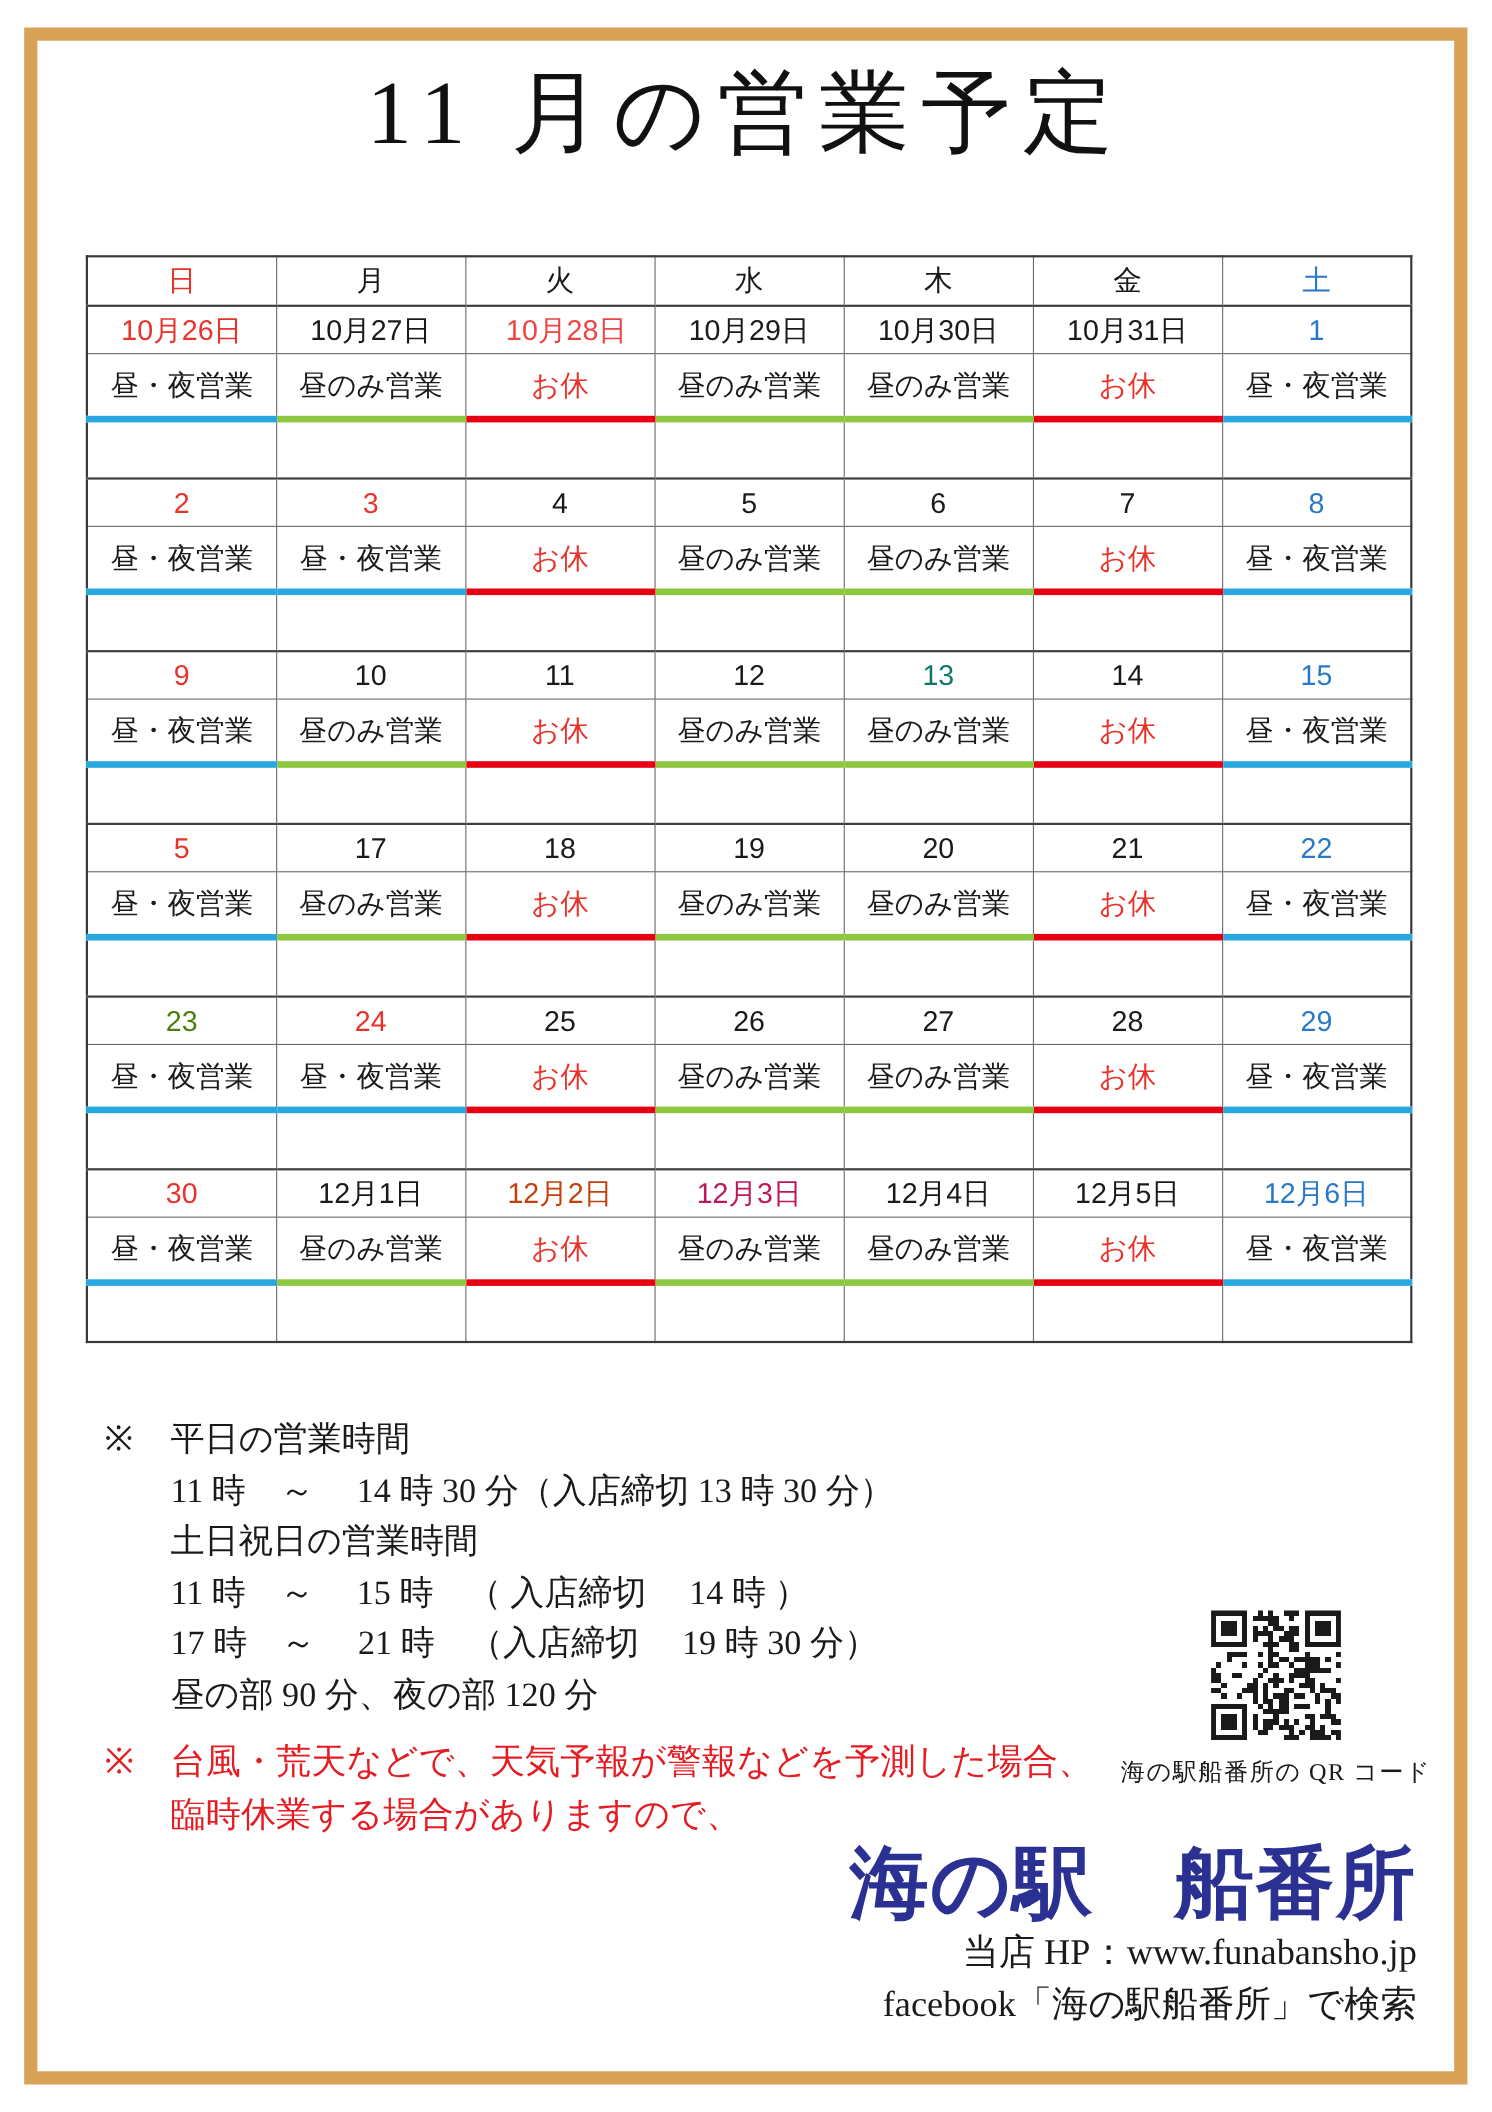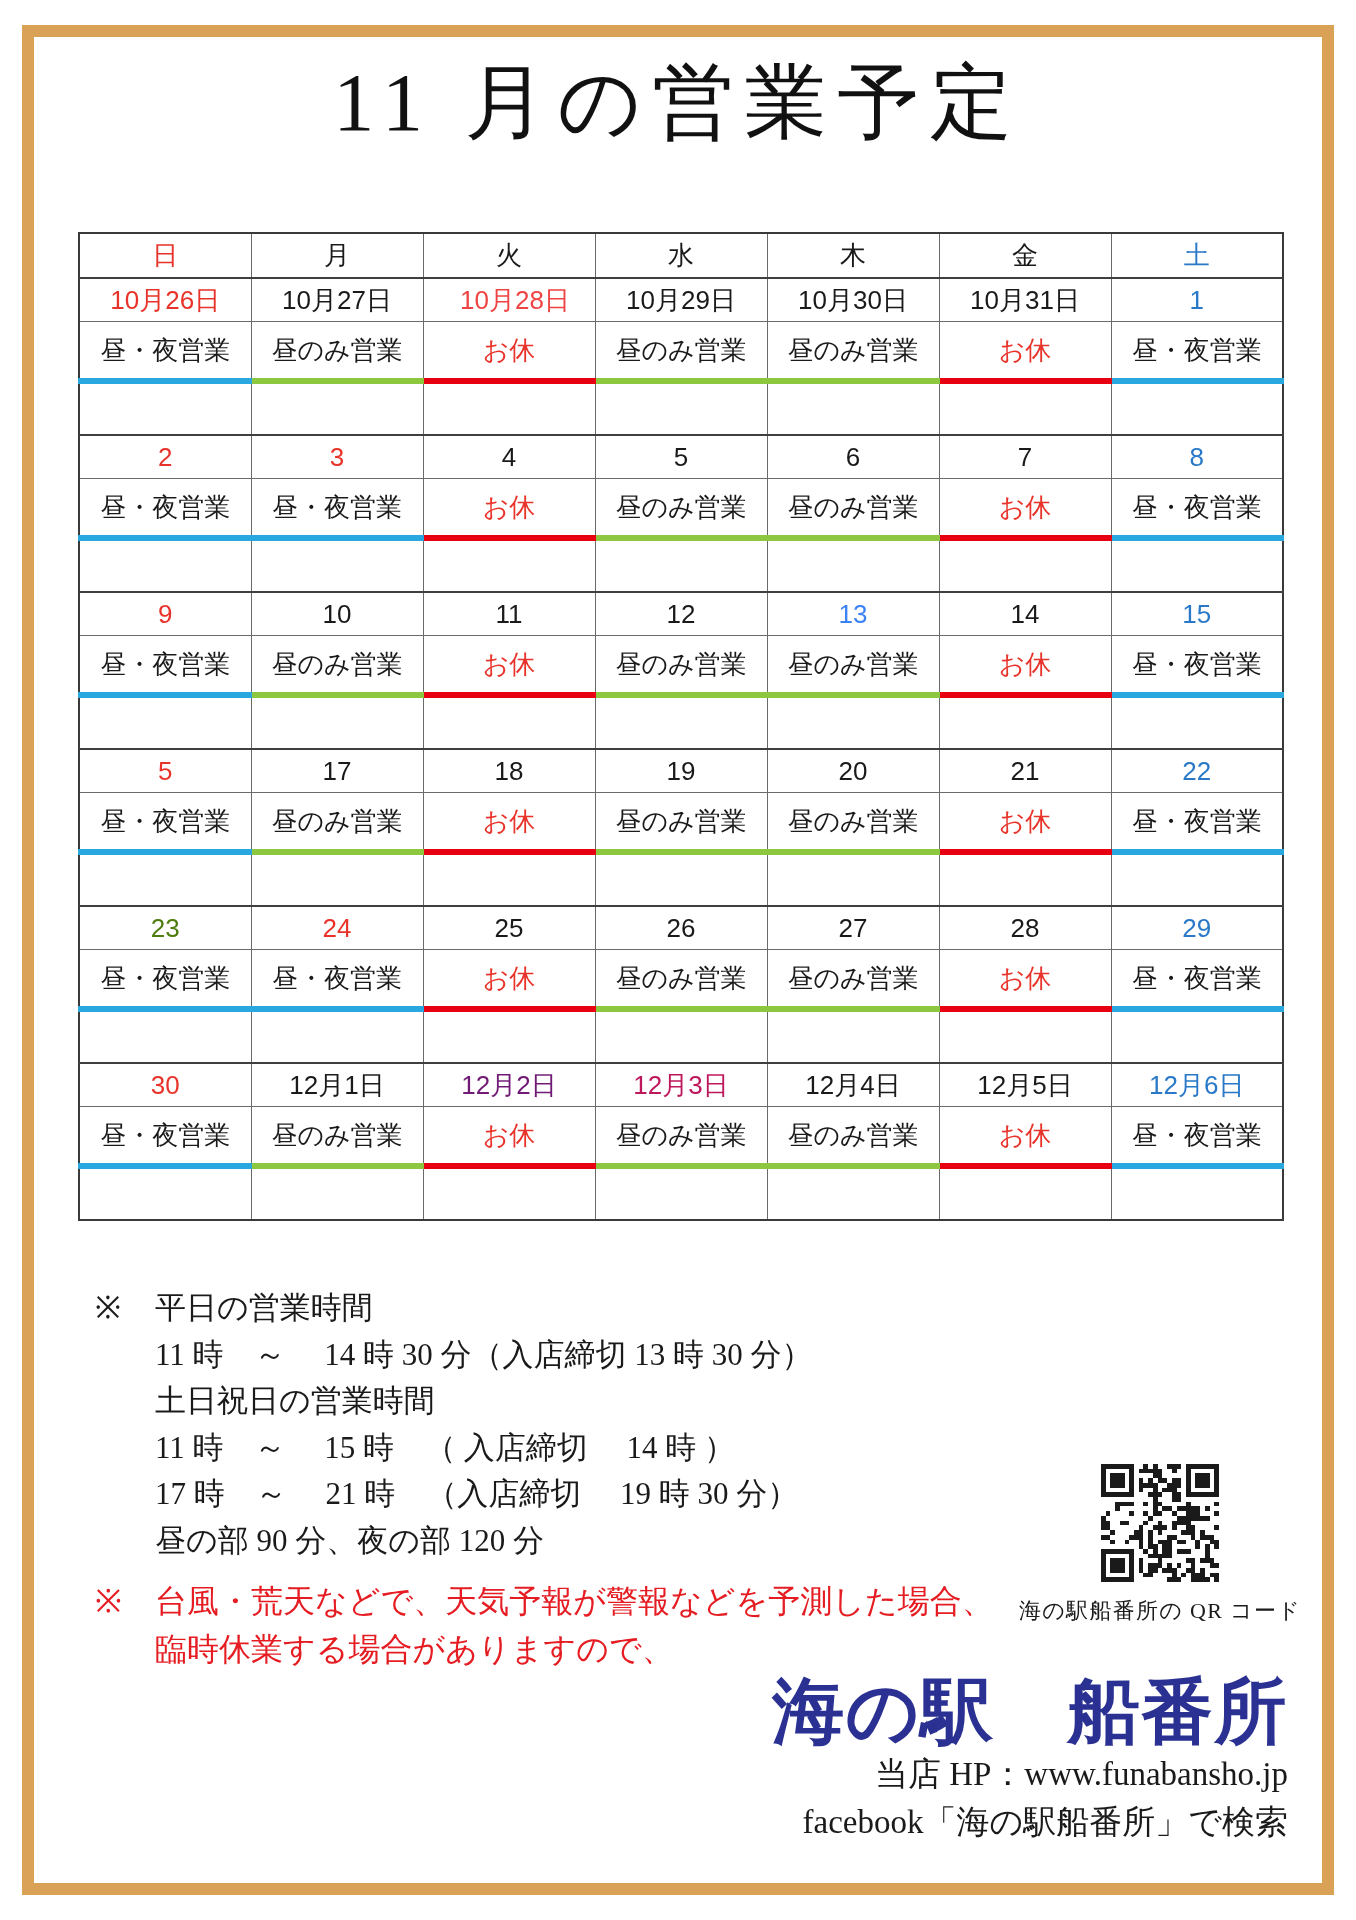--- a/index.html
+++ b/index.html
@@ -197,21 +197,21 @@
           <td></td>
           <td></td>
           <td></td>
           <td></td>
         </tr>
         <tr class="date-row">
           <td style="color: rgb(232, 51, 42);">9</td>
           <td style="color: rgb(26, 26, 26);">10</td>
           <td style="color: rgb(26, 26, 26);">11</td>
           <td style="color: rgb(26, 26, 26);">12</td>
-          <td style="color: #3b82f6;">13</td>
+          <td style="color: #0f766e;">13</td>
           <td style="color: rgb(26, 26, 26);">14</td>
           <td style="color: rgb(41, 121, 200);">15</td>
         </tr>
         <tr class="status-row">
           <td style="color: rgb(26, 26, 26); border-bottom-color: rgb(41, 168, 224);">昼・夜営業</td>
           <td style="color: rgb(26, 26, 26); border-bottom-color: rgb(141, 198, 63);">昼のみ営業</td>
           <td style="color: rgb(232, 51, 42); border-bottom-color: rgb(230, 0, 18);">お休</td>
           <td style="color: rgb(26, 26, 26); border-bottom-color: rgb(141, 198, 63);">昼のみ営業</td>
           <td style="color: rgb(26, 26, 26); border-bottom-color: rgb(141, 198, 63);">昼のみ営業</td>
           <td style="color: rgb(232, 51, 42); border-bottom-color: rgb(230, 0, 18);">お休</td>
@@ -276,21 +276,21 @@
           <td></td>
           <td></td>
           <td></td>
           <td></td>
           <td></td>
           <td></td>
         </tr>
         <tr class="date-row">
           <td style="color: rgb(232, 51, 42);">30</td>
           <td style="color: rgb(26, 26, 26);">12月1日</td>
-          <td style="color: #701a75; margin-left: 34px;">12月2日</td>
+          <td style="color: #c2410c; margin-left: 34px;">12月2日</td>
           <td style="color: #be185d;">12月3日</td>
           <td style="color: rgb(26, 26, 26);">12月4日</td>
           <td style="color: rgb(26, 26, 26);">12月5日</td>
           <td style="color: rgb(41, 121, 200);">12月6日</td>
         </tr>
         <tr class="status-row">
           <td style="color: rgb(26, 26, 26); border-bottom-color: rgb(41, 168, 224);">昼・夜営業</td>
           <td style="color: rgb(26, 26, 26); border-bottom-color: rgb(141, 198, 63);">昼のみ営業</td>
           <td style="color: rgb(232, 51, 42); border-bottom-color: rgb(230, 0, 18);">お休</td>
           <td style="color: rgb(26, 26, 26); border-bottom-color: rgb(141, 198, 63);">昼のみ営業</td>

